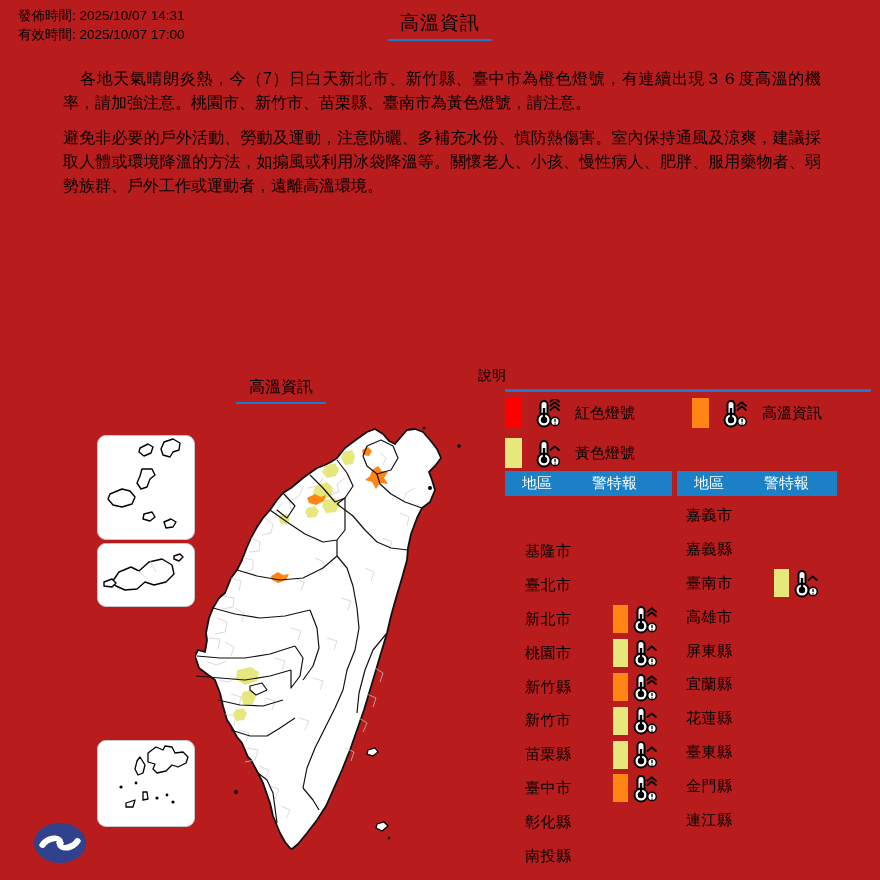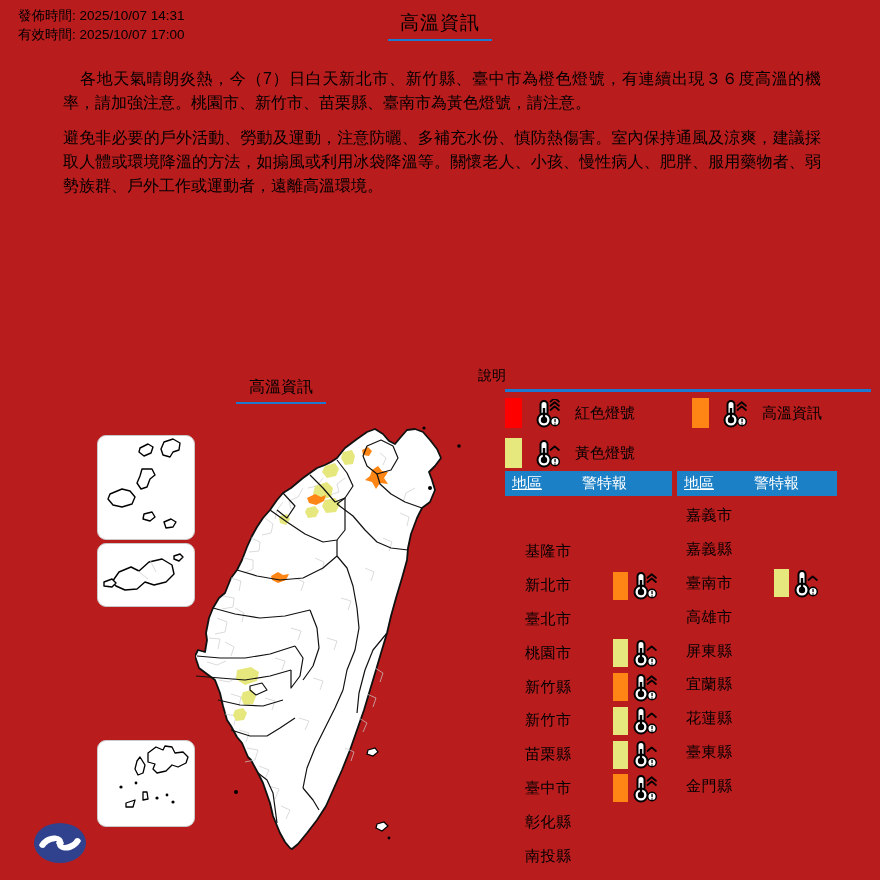--- a/index.html
+++ b/index.html
@@ -42,21 +42,21 @@
   .legend-grid{position:absolute;left:505px;top:393px;width:370px;display:grid;
                grid-template-columns:187px auto;grid-auto-rows:40px;}
   .legend-item{display:flex;align-items:center;gap:13px;}
   .swatch{width:17px;height:30px;display:inline-block;}
   .legend-item .label{font-size:15px;}
   .thermo-slot{display:inline-flex;align-items:center;}
 
   
   .tbl-header{position:absolute;top:471px;height:25px;background:var(--hblue);color:#fff;
               display:flex;align-items:center;font-size:15px;}
-  .tbl-header .h1{padding-left:7px;width:70px;text-decoration:underline;}
+  .tbl-header .h1{padding-left:17px;width:70px;}
   .tbl-header.left{left:505px;width:167px;}
   .tbl-header.right{left:677px;width:160px;}
   .rows{position:absolute;top:499px;width:170px;display:flex;flex-direction:column;}
   .rows.left{left:516px;margin-top:36px;}
   .rows.right{left:677px;justify-content:flex-end;}
   .row{height:33.8px;display:flex;align-items:center;}
   .row .region{width:88px;padding-left:9px;font-size:15px;letter-spacing:0.5px;}
   .badge{display:flex;align-items:center;gap:4px;}
   .badge .swatch{width:15px;height:28px;}
 </style>
@@ -293,38 +293,38 @@
   <div class="tbl-header right">
     <span class="h1">地區</span>
     <span class="h2">警特報</span>
   </div>
 
   <div class="rows left">
       <div class="row">
         <span class="region">基隆市</span>
       </div>
       <div class="row">
+        <span class="region">臺北市</span>
+      </div>
+      <div class="row">
         <span class="region">新北市</span>
         <span class="badge">
           <span class="swatch" style="background: rgb(255, 133, 20);"></span>
           <svg width="27" height="29" viewBox="0 0 27 29">
             <path d="M15.5 11 l4.2 -3.6 l4.2 3.6" stroke="#000" stroke-width="1.8" fill="none" stroke-linecap="round" stroke-linejoin="round"></path>
             <path d="M15.5 6.8 l4.2 -3.6 l4.2 3.6" stroke="#000" stroke-width="1.8" fill="none" stroke-linecap="round" stroke-linejoin="round"></path>
             <rect x="5.5" y="2" width="7" height="15" rx="3.5" fill="#fff" stroke="#000" stroke-width="2"></rect>
             <circle cx="9" cy="21" r="6.5" fill="#fff" stroke="#000" stroke-width="2"></circle>
             <circle cx="9" cy="21" r="3.2" fill="#000"></circle>
             <rect x="7.8" y="9" width="2.4" height="12" fill="#000"></rect>
             <circle cx="20" cy="22.5" r="4.3" fill="#fff" stroke="#000" stroke-width="1.5"></circle>
             <rect x="19.4" y="19.8" width="1.3" height="3.4" fill="#000"></rect>
             <circle cx="20" cy="25" r="0.8" fill="#000"></circle>
           </svg>
         </span>
-      </div>
-      <div class="row">
-        <span class="region">臺北市</span>
       </div>
       <div class="row">
         <span class="region">桃園市</span>
         <span class="badge">
           <span class="swatch" style="background: rgb(230, 231, 124);"></span>
           <svg width="27" height="29" viewBox="0 0 27 29">
             <path d="M15.5 11 l4.2 -3.6 l4.2 3.6" stroke="#000" stroke-width="1.8" fill="none" stroke-linecap="round" stroke-linejoin="round"></path>
             <rect x="5.5" y="2" width="7" height="15" rx="3.5" fill="#fff" stroke="#000" stroke-width="2"></rect>
             <circle cx="9" cy="21" r="6.5" fill="#fff" stroke="#000" stroke-width="2"></circle>
             <circle cx="9" cy="21" r="3.2" fill="#000"></circle>
@@ -445,15 +445,18 @@
       </div>
       <div class="row">
         <span class="region">花蓮縣</span>
       </div>
       <div class="row">
         <span class="region">臺東縣</span>
       </div>
       <div class="row">
         <span class="region">金門縣</span>
       </div>
+      <div class="row">
+        <span class="region">連江縣</span>
+      </div>
     </div>
 
 </div>
 
 </body></html>

